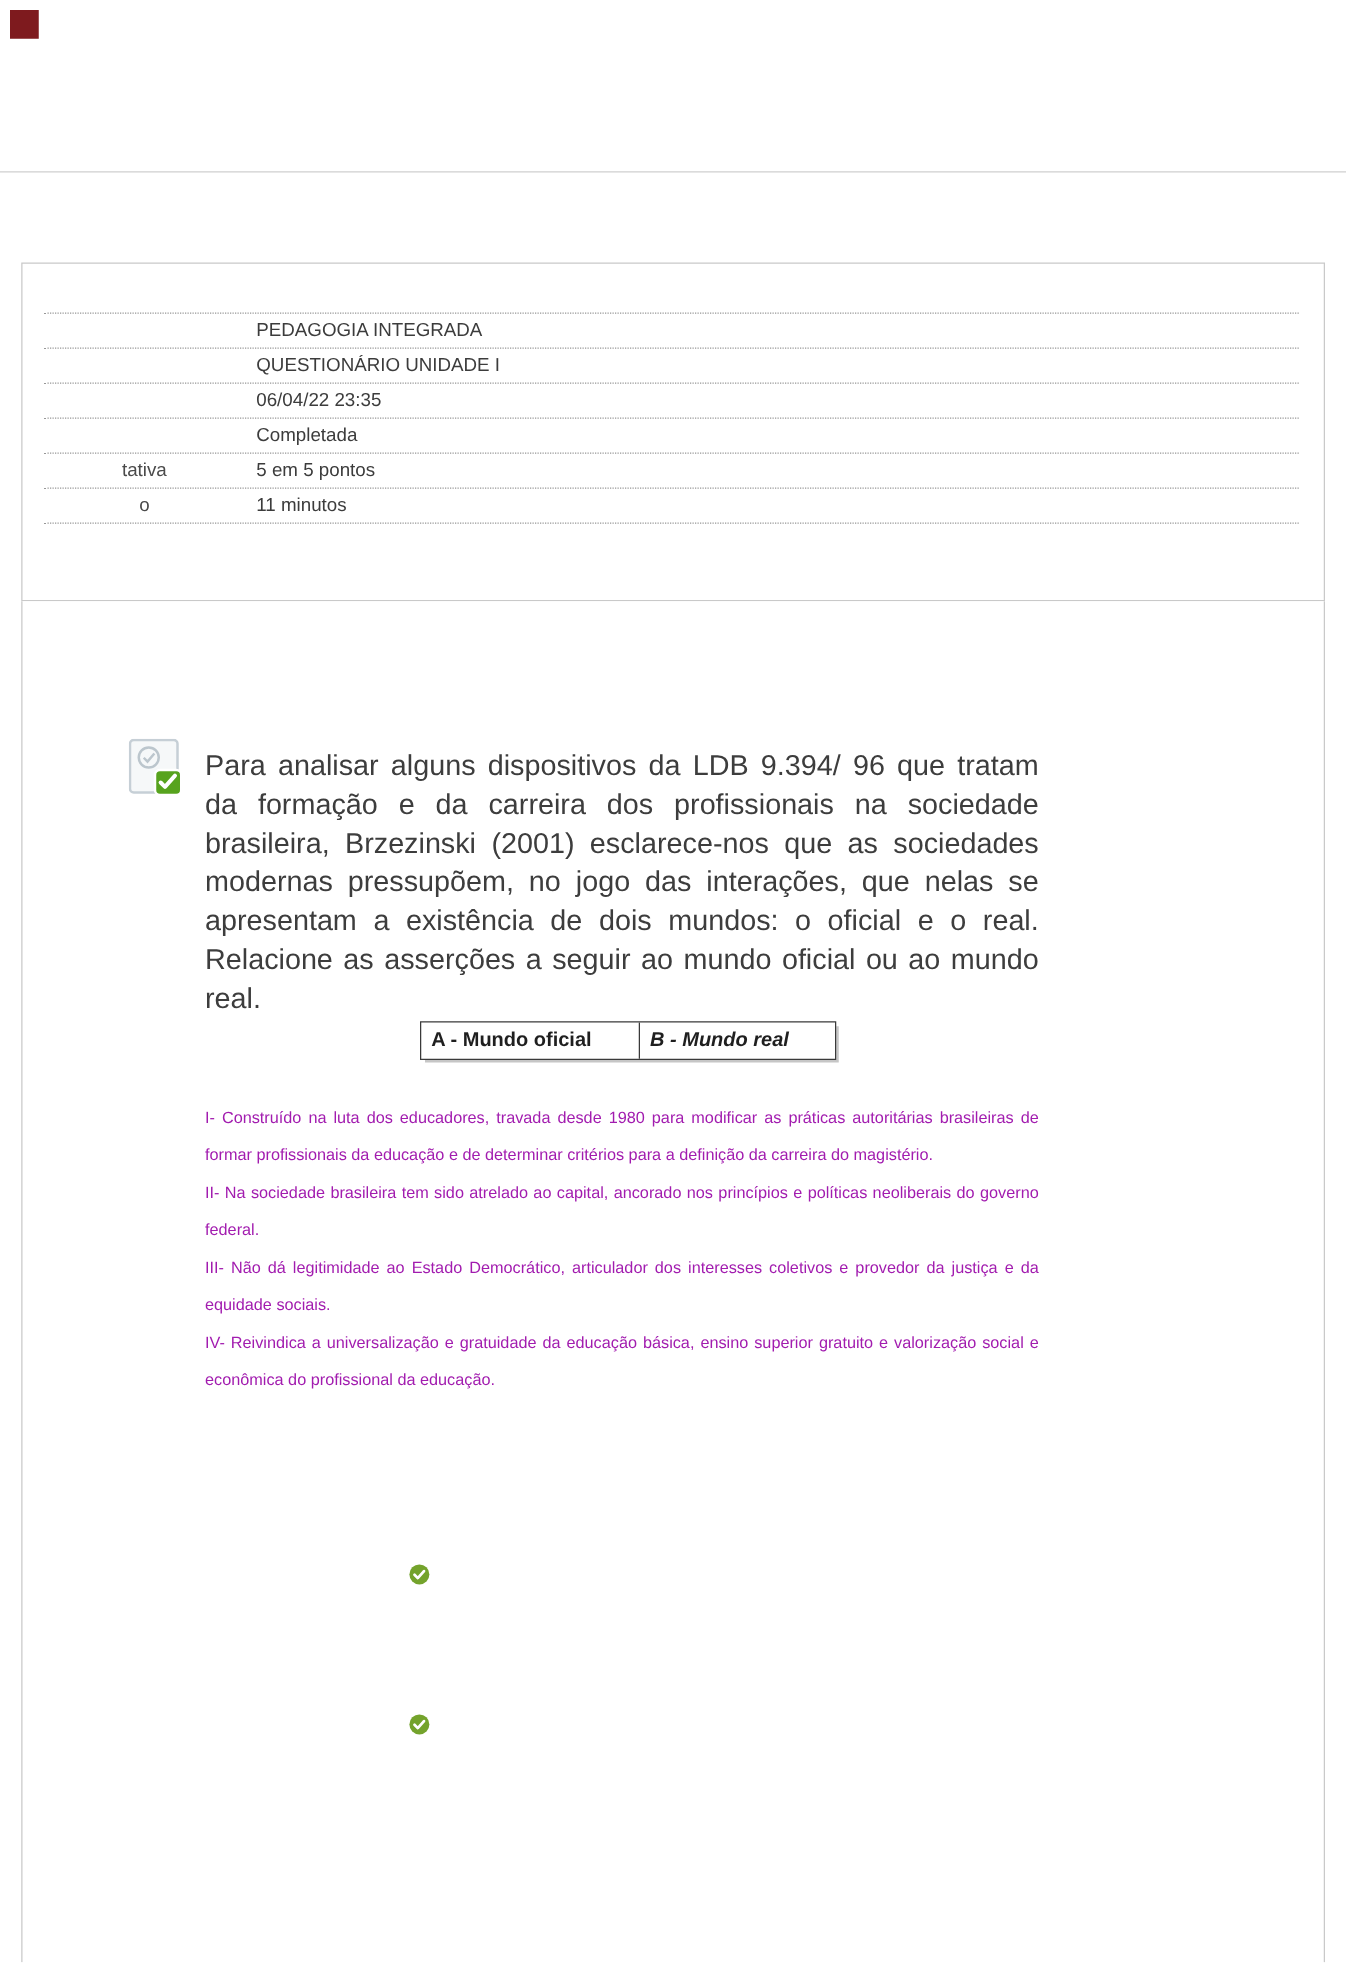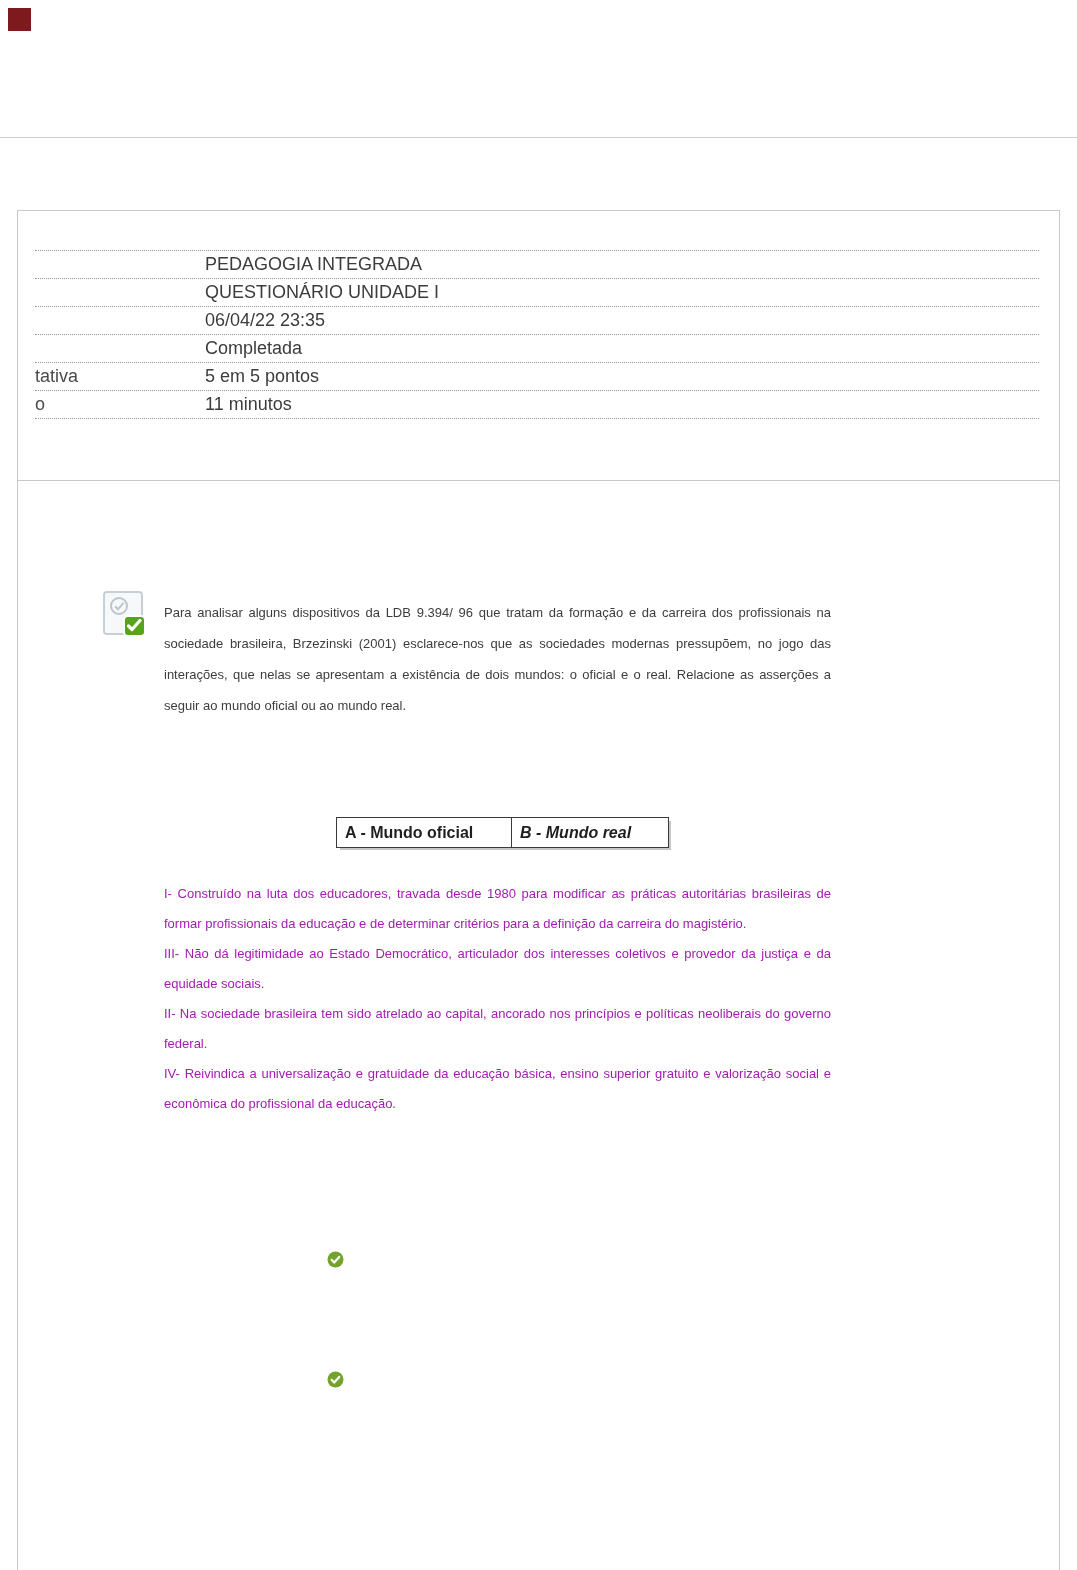--- a/index.html
+++ b/index.html
@@ -39,29 +39,29 @@
   }
   .meta-rows {
     position: absolute;
     left: 17px; right: 20px; top: 39px;
   }
   .meta-row {
     display: flex;
     align-items: center;
     height: 27px;
     border-bottom: 1px dotted #979797;
-    font-size: 18px;
+    font-size: 15px;
     color: #3c3c3c;
   }
   .meta-row:first-child { border-top: 1px dotted #979797; }
   .meta-label {
     flex: 0 0 170px;
     box-sizing: border-box;
     padding-right: 9px;
-    text-align: left;
+    text-align: center;
     color: #4a4a4a;
     white-space: nowrap;
   }
   .meta-value {
     flex: 1;
     white-space: nowrap;
     overflow: hidden;
   }
 
   
@@ -75,21 +75,21 @@
     background: #ffffff;
   }
 
   .q-icon { position: absolute; left: 85px; top: 110px; width: 44px; height: 48px; }
 
   .q-text {
     position: absolute;
     left: 146px; top: 116px;
     width: 667px;
     margin: 0;
-    font-size: 13px;
+    font-size: 23px;
     line-height: 31px;
     text-align: justify;
     color: #3d3d3d;
   }
 
   .ab-table {
     position: absolute;
     left: 318px; top: 336px;
     display: flex;
     border: 1px solid #3a3a3a;
@@ -176,22 +176,22 @@
 
     <p class="q-text">Para analisar alguns dispositivos da LDB 9.394/ 96 que tratam da formação e da carreira dos profissionais na sociedade brasileira, Brzezinski (2001) esclarece-nos que as sociedades modernas pressupõem, no jogo das interações, que nelas se apresentam a existência de dois mundos: o oficial e o real. Relacione as asserções a seguir ao mundo oficial ou ao mundo real.</p>
 
     <div class="ab-table">
       <div class="ab-cell ab-cell-a">A - Mundo oficial</div>
       <div class="ab-cell ab-cell-b">B - Mundo real</div>
     </div>
 
     <div class="q-items">
       <p>I- Construído na luta dos educadores, travada desde 1980 para modificar as práticas autoritárias brasileiras de formar profissionais da educação e de determinar critérios para a definição da carreira do magistério.</p>
+      <p>II- Na sociedade brasileira tem sido atrelado ao capital, ancorado nos princípios e políticas neoliberais do governo federal.</p>
       <p>III- Não dá legitimidade ao Estado Democrático, articulador dos interesses coletivos e provedor da justiça e da equidade sociais.</p>
-      <p>II- Na sociedade brasileira tem sido atrelado ao capital, ancorado nos princípios e políticas neoliberais do governo federal.</p>
       <p>IV- Reivindica a universalização e gratuidade da educação básica, ensino superior gratuito e valorização social e econômica do profissional da educação.</p>
     </div>
 
     <span class="check check-1">
       <svg width="17" height="17" viewBox="0 0 17 17" aria-hidden="true">
         <circle cx="8.5" cy="8.5" r="8" fill="var(--check-green, #74a32c)"></circle>
         <path d="M4.6 8.8 L7.2 11.5 L12.2 5.9" stroke="#ffffff" stroke-width="2.2" fill="none" stroke-linecap="round" stroke-linejoin="round"></path>
       </svg>
     </span>
 

